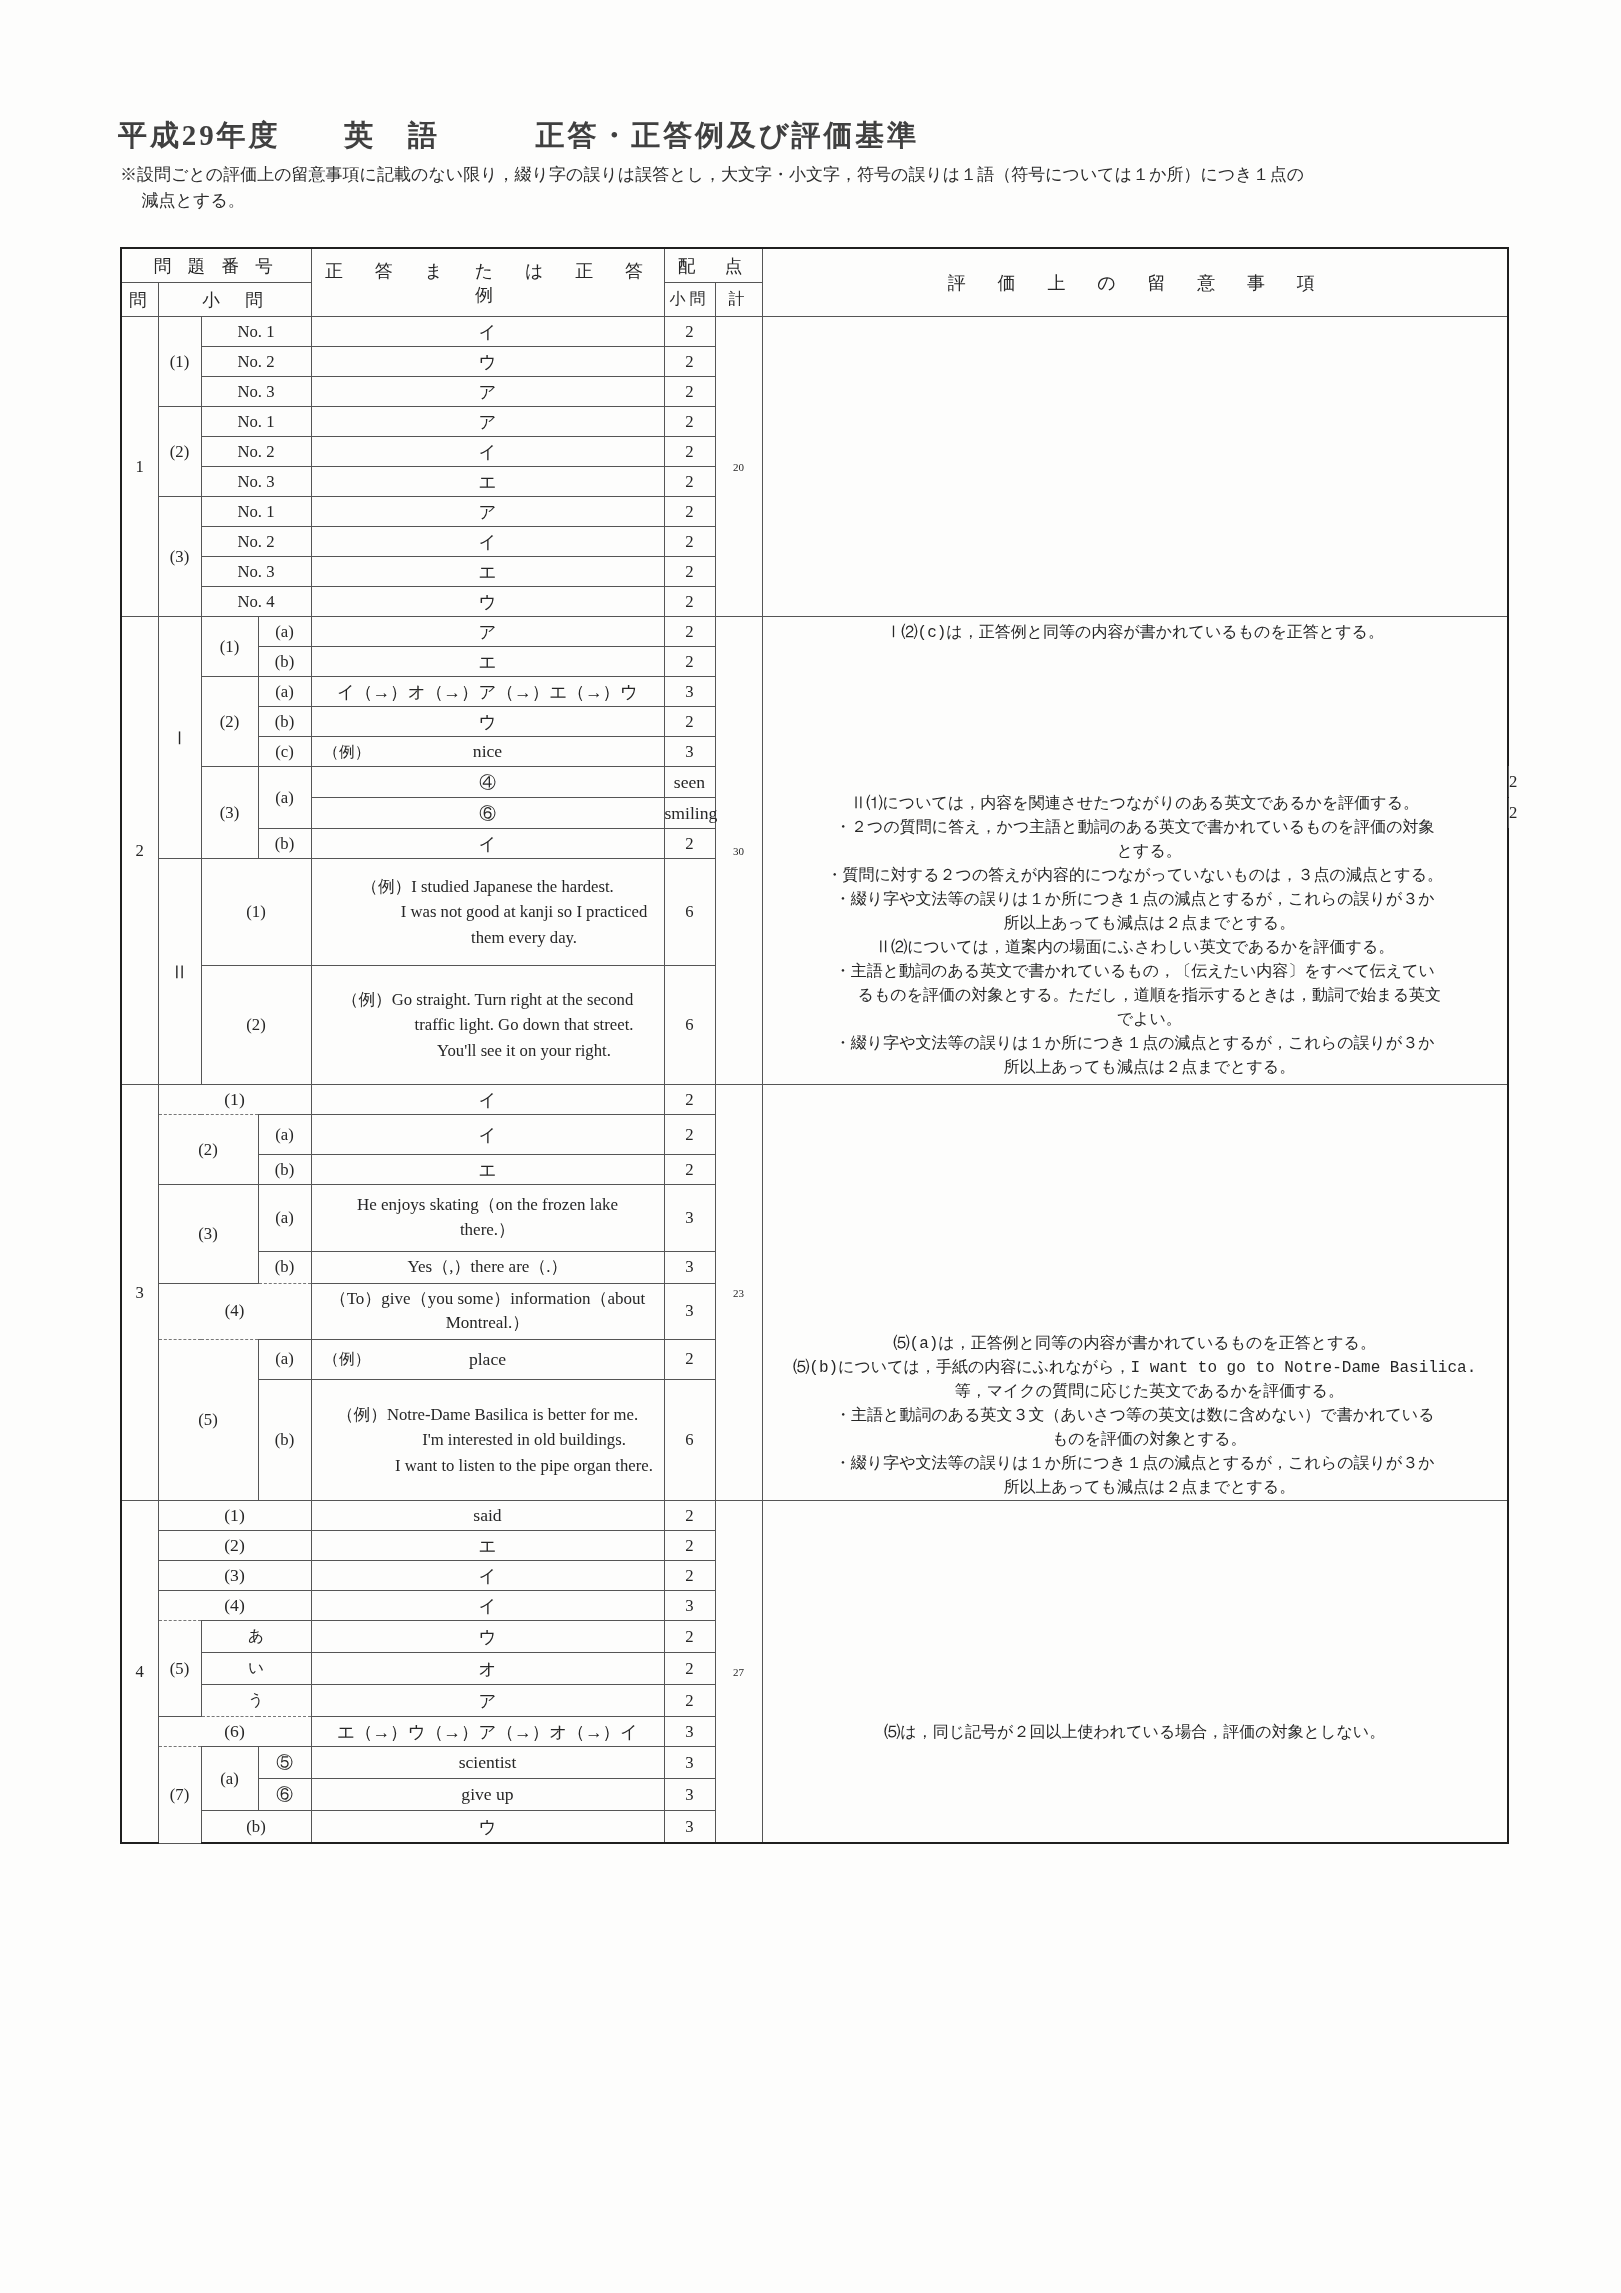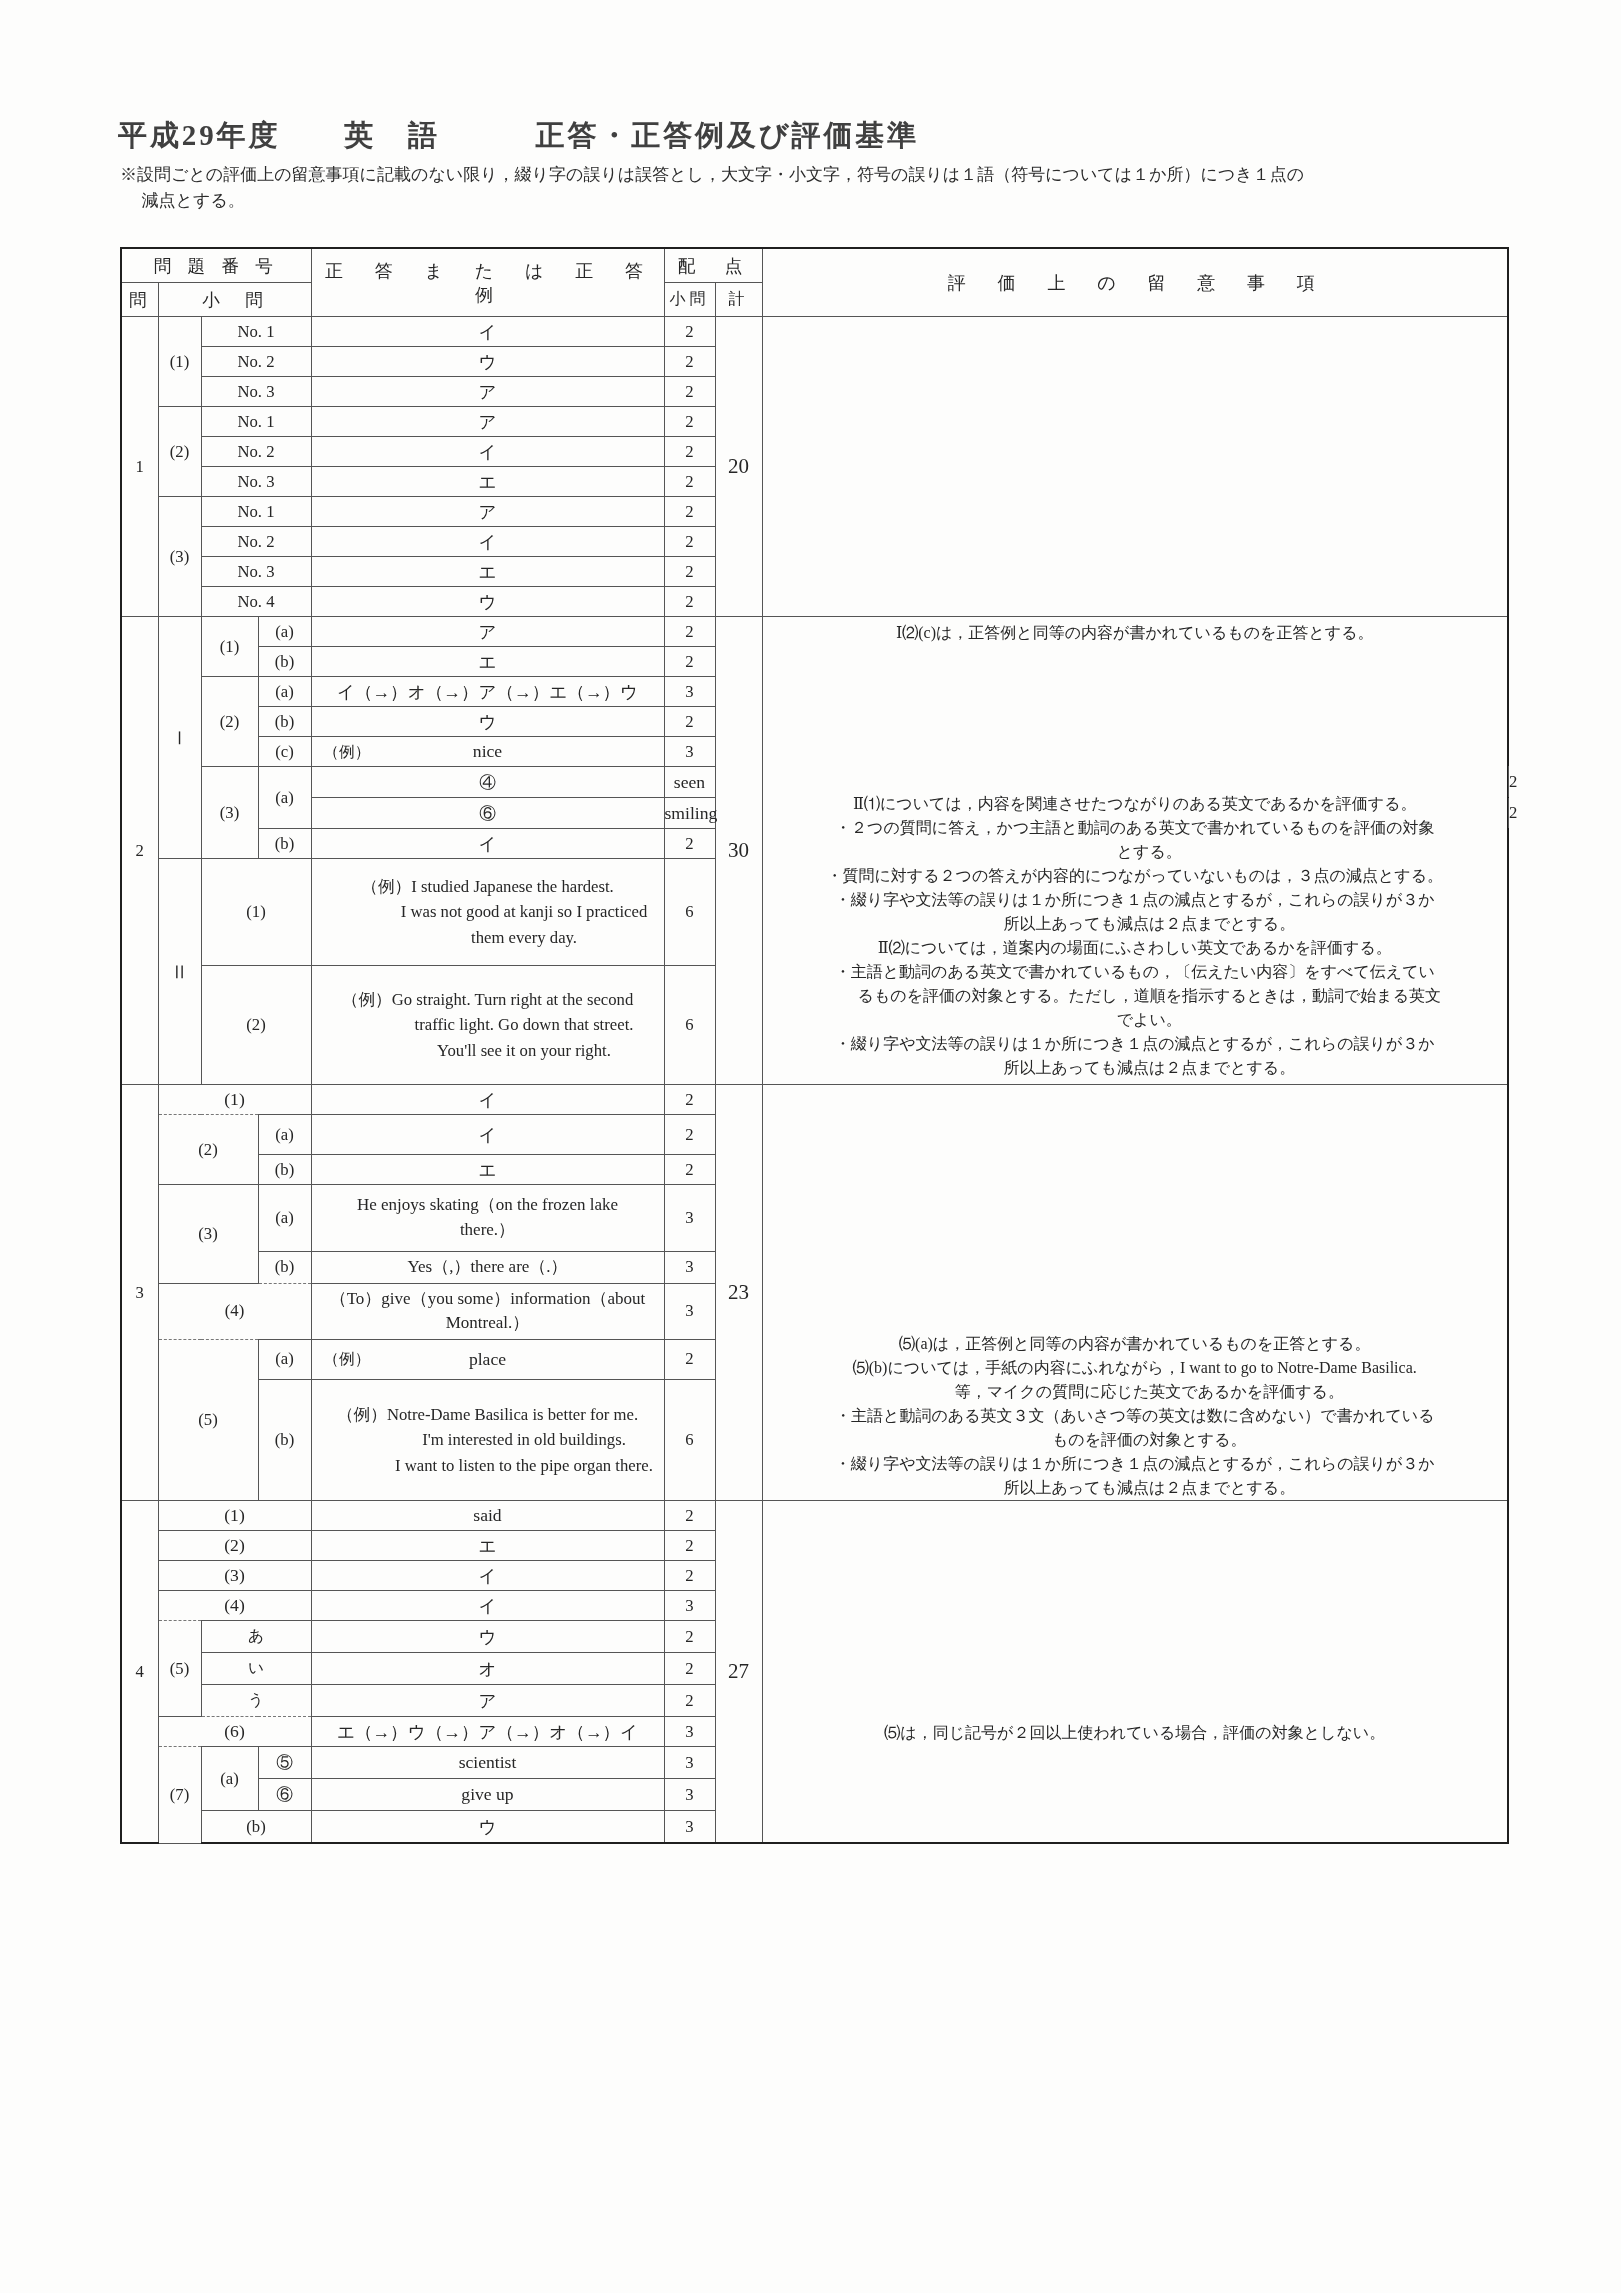--- a/index.html
+++ b/index.html
@@ -60,21 +60,21 @@
   }
   .tbl td, .tbl th {
     border: 1px solid #555;
     padding: 0;
     vertical-align: middle;
     text-align: center;
     font-weight: normal;
     color: #262626;
   }
   .outer-l { border-left: 2px solid #1f1f1f !important; }
-  .outer-r { border-right: 2px solid #1f1f1f !important; }
+  .outer-r { border-right: 2px solid #1f1f1f !important; font-family: Liberation Mono, monospace; }
   .outer-t { border-top: 2px solid #1f1f1f !important; }
   .outer-b { border-bottom: 2px solid #1f1f1f !important; }
   .dash-b { border-bottom: 1px dashed #777 !important; }
   .dash-t { border-top: 1px dashed #777 !important; }
   .solid-b { border-bottom: 1px solid #555 !important; }
   .nor { border-right: none !important; }
 
   .hdr-main {
     height: 33px;
     font-size: 17.6px;
@@ -101,21 +101,21 @@
     line-height: 1.45;
     margin-left: 40px;
   }
   .cell-no {
     text-align: left;
     padding-left: 25.5px;
     font-size: 16.7px;
   }
   .cell-small { font-size: 16px; }
   .cell-pts { font-size: 16.7px; }
-  .cell-total { font-size: 21px; margin-top: 29px; }
+  .cell-total { font-size: 11px; margin-top: 29px; }
   .notes-cell {
     text-align: left;
     vertical-align: top;
     font-size: 16px;
     line-height: 1.5;
     padding: 7.8px 9.8px 7.8px 11.8px;
   }
   .notes-cell p { margin: 0; }
   .nc-ind { padding-left: 29px; text-indent: 0; }
   .ex-block {

